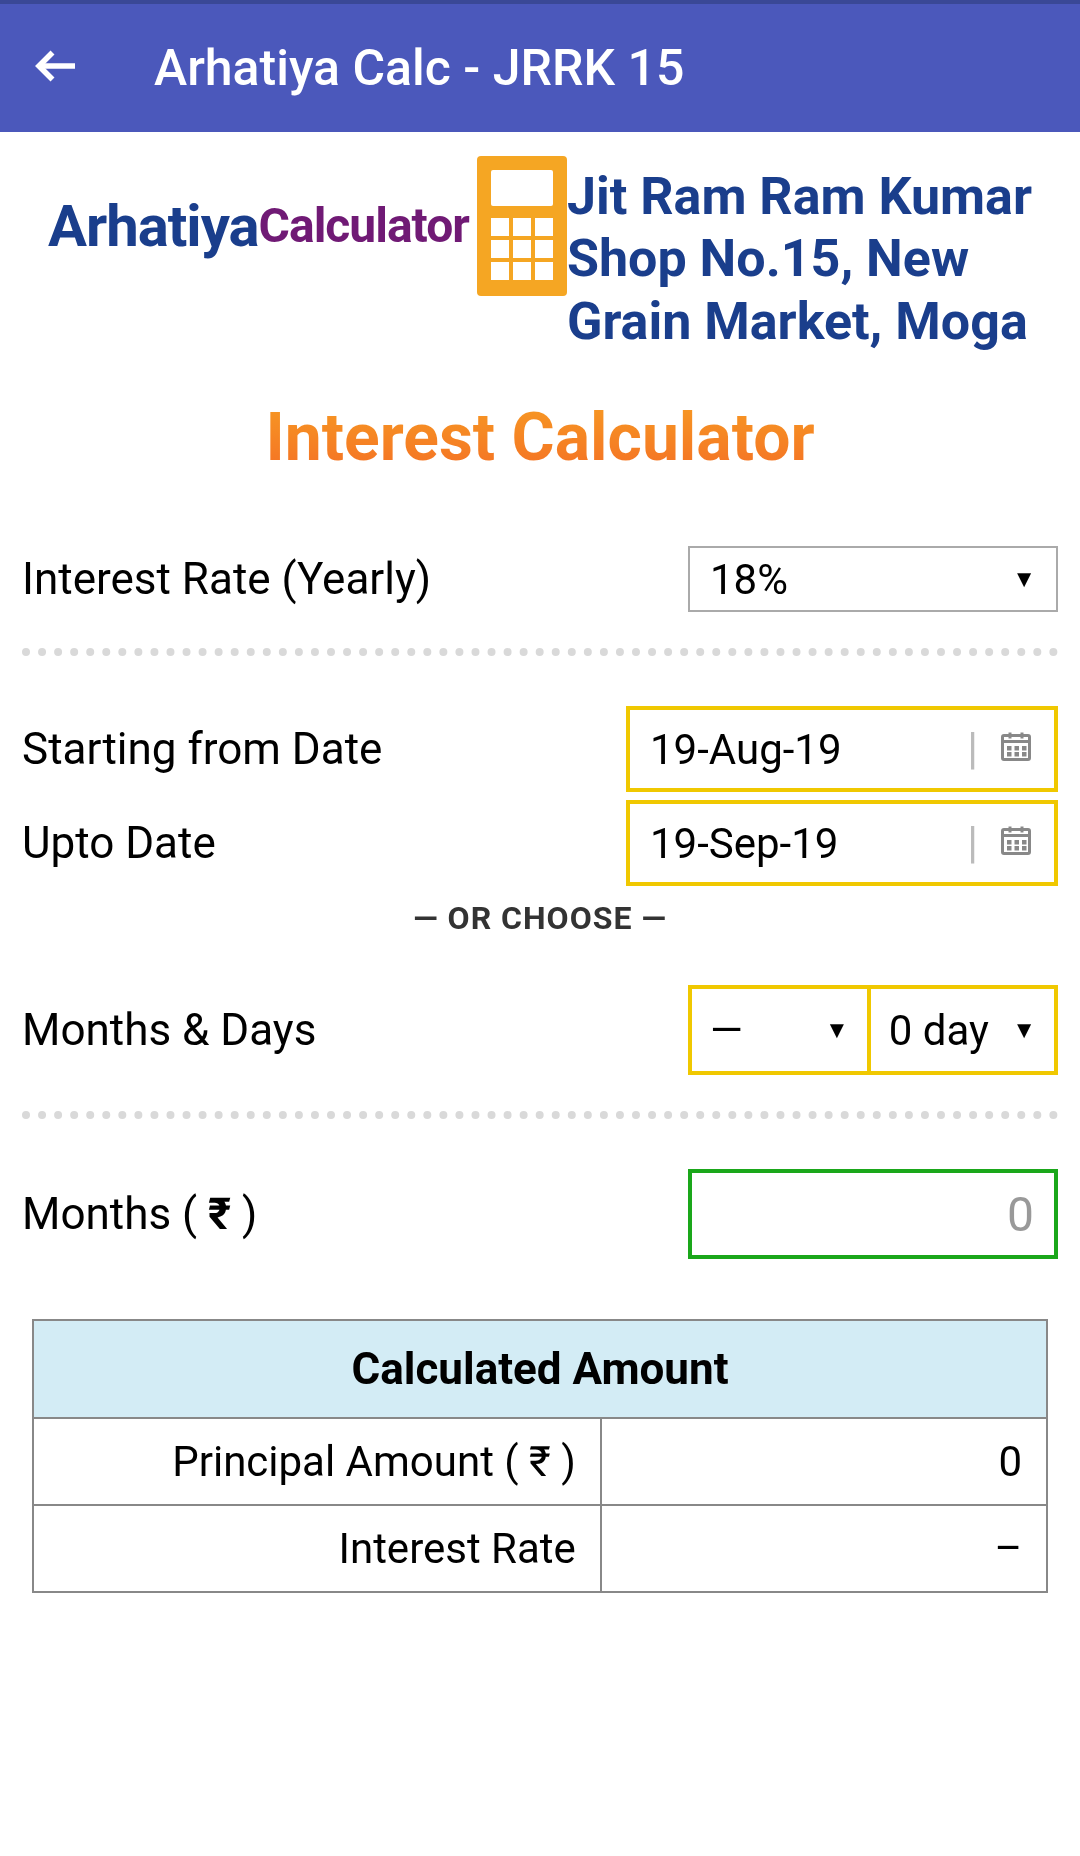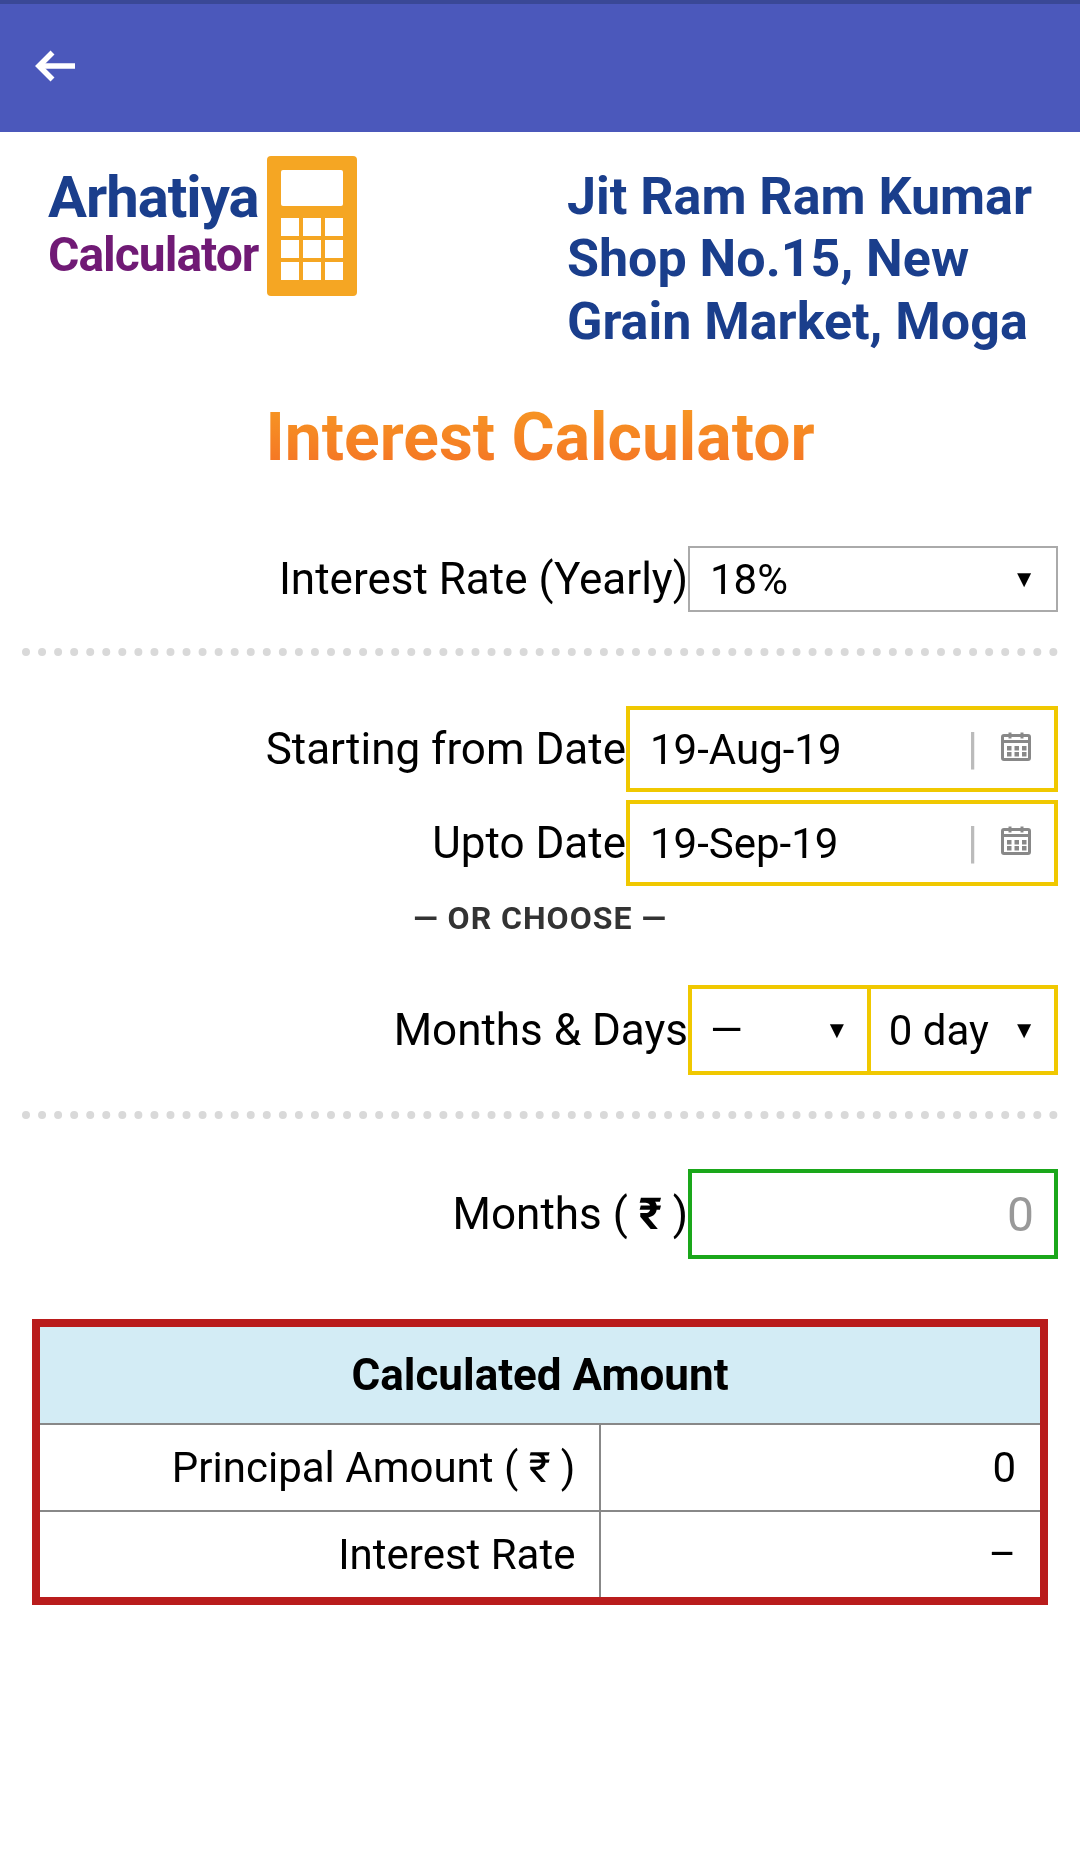--- a/index.html
+++ b/index.html
@@ -40,21 +40,21 @@
       padding: 24px 26px 36px 26px;
       justify-content: space-between;
     }
     .logo-left {
       display: flex;
       align-items: center;
       gap: 8px;
     }
     .logo-text {
       display: flex;
-      flex-direction: column;
+      flex-direction: row;
       justify-content: center;
     }
     .logo-word1 {
       font-size: 58px;
       font-weight: 700;
       color: #1a3e8c;
       line-height: 1;
       letter-spacing: -1px;
     }
     .logo-word2 {
@@ -82,21 +82,21 @@
       font-weight: 700;
       background: linear-gradient(180deg, #f7a023 0%, #f24826 100%);
       -webkit-background-clip: text;
       background-clip: text;
       -webkit-text-fill-color: transparent;
       padding: 10px 0 70px 0;
     }
     .form-row {
       display: flex;
       align-items: center;
-      justify-content: flex-end;
+      justify-content: space-between;
       margin-bottom: 8px;
     }
     .form-label {
       font-size: 44px;
       color: #000;
     }
     .form-label .rupee {
       font-weight: 700;
     }
     .rate-select {
@@ -175,21 +175,21 @@
       text-align: right;
       display: flex;
       align-items: center;
       justify-content: flex-end;
       background: #fff;
     }
     .result-table {
       width: calc(100% - 20px);
       margin: 60px 10px 0 10px;
       border-collapse: collapse;
-      border: 8px solid #b91c1c;
+      border: 1px solid #b91c1c;
     }
     .result-table th {
       background: #d3ecf5;
       padding: 22px;
       font-size: 44px;
       font-weight: 700;
       border: 2px solid #888;
     }
     .result-table td {
       padding: 18px 24px;
@@ -208,20 +208,21 @@
 </head>
 <body>
 
 <div class="header">
   <span class="back-icon">
     <svg width="54" height="54" viewBox="0 0 24 24" fill="none" stroke="#fff" stroke-width="2.5">
       <line x1="20" y1="12" x2="4" y2="12"></line>
       <polyline points="10,18 4,12 10,6"></polyline>
     </svg>
   </span>
+  <span class="header-title">Arhatiya Calc - JRRK 15</span>
 </div>
 
 <div class="content">
   <div class="logo-row">
     <div class="logo-left">
       <div class="logo-text">
         <span class="logo-word1">Arhatiya</span>
         <span class="logo-word2">Calculator</span>
       </div>
       <span class="calc-icon">

